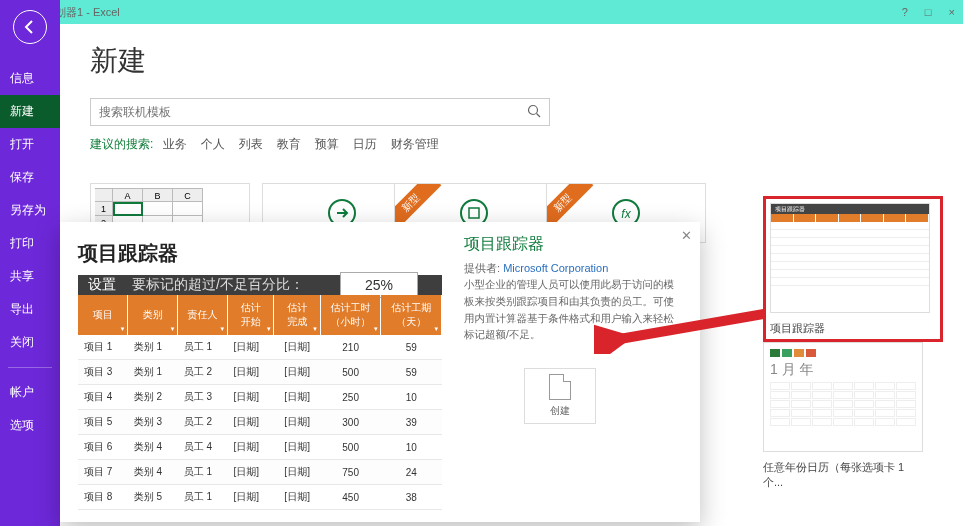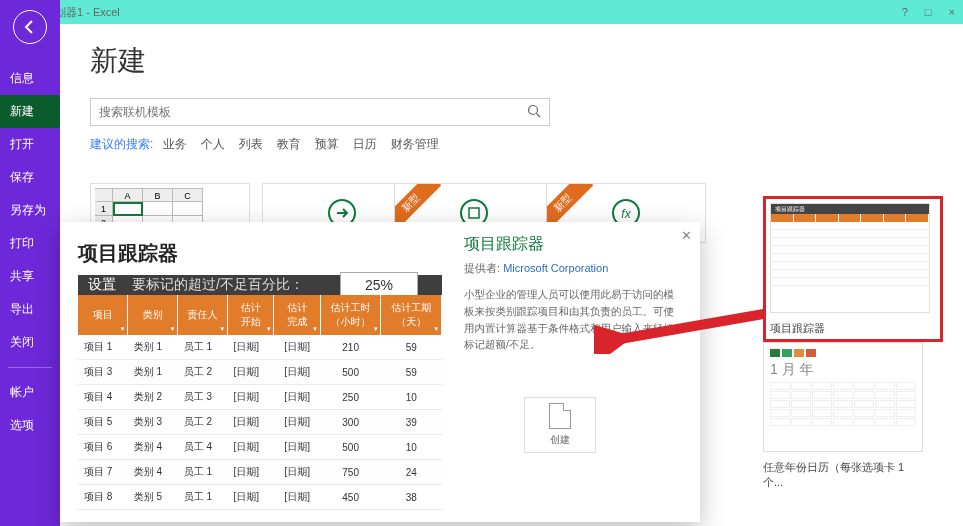--- a/index.html
+++ b/index.html
@@ -14,21 +14,21 @@
 .sidebar .navitem { font-size: 12px; padding: 8px 10px; cursor: pointer; }
 .sidebar .navitem.active { background: #0a5c2d; }
 .sidebar .sep { height: 1px; background: rgba(255,255,255,.3); margin: 8px 8px; }
 
 .main { position: absolute; left: 60px; top: 24px; right: 0; bottom: 0; padding: 18px 30px; background: #fff; }
 .page-title { font-size: 28px; color: #333; margin-bottom: 18px; }
 .searchbox { width: 460px; height: 28px; border: 1px solid #ccc; display: flex; align-items: center; padding: 0 8px; }
 .searchbox input { flex: 1; border: none; outline: none; font-size: 12px; }
 .searchbox .sicon { color: #666; font-size: 13px; }
 .suggest-row { margin-top: 10px; font-size: 12px; color: #666; }
-.suggest-row span.lbl { color: #3b82f6; margin-right: 6px; }
+.suggest-row span.lbl { color: #15803d; margin-right: 6px; }
 .suggest-row a { color: #555; margin-right: 14px; cursor: pointer; }
 
 .tpl-row { margin-top: 30px; display: flex; gap: 32px; }
 .tpl-card { width: 160px; }
 .tpl-thumb { width: 160px; height: 110px; border: 1px solid #ddd; background: #fff; display: flex; align-items: center; justify-content: center; position: relative; overflow: hidden; }
 .tpl-cap { font-size: 11px; color: #444; margin-top: 8px; line-height: 1.3; }
 .tpl-thumb .ribbon { position: absolute; left: -18px; top: 10px; background: #e06c1e; color: #fff; font-size: 10px; padding: 2px 24px; transform: rotate(-45deg); }
 
 
 .miniwb { width: 100%; font-size: 9px; }
@@ -75,25 +75,25 @@
 .pt-bar { height: 20px; background: #3e3e3e; display:flex; align-items:center; padding: 0 10px; color:#fff; font-size:14px; gap: 16px;}
 .pt-bar .pct-box { background:#fff; color:#333; padding: 4px 24px; margin-left: 20px; border:1px solid #aaa;}
 .pt-table { width: 100%; font-size: 10px; border-collapse: collapse; }
 .pt-table th { background: #e07c2a; color: #fff; padding: 6px 4px; font-weight: normal; border-right:1px solid rgba(255,255,255,.3); position:relative;}
 .pt-table th .drop::after { content:"▾"; position:absolute; right:3px; bottom:2px; font-size:7px; color:#fff;}
 .pt-table td { padding: 5px 6px; border-bottom: 1px solid #e8e8e8; color:#333; }
 .pt-table tbody tr:nth-child(even) td { background:#fdfdfd; }
 .pt-table td:nth-child(5), .pt-table td:nth-child(6), .pt-table td:nth-child(7){ text-align:center;}
 
 .modal-right h3 { color: #0f7a3c; font-size: 16px; font-weight: normal; margin-bottom: 6px;}
-.modal-right .prov { font-size: 11px; color: #666; margin-bottom: 10px; }
+.modal-right .prov { font-size: 11px; color: #666; margin-bottom: 0; }
 .modal-right .prov a { color: #2a6fbf; }
 .modal-right .desc { font-size: 10.5px; color: #666; line-height: 1.6; }
 
-.create-btn { width: 72px; margin: 44px 0 0 60px; text-align:center; cursor:pointer; }
+.create-btn { width: 72px; margin: 25px 0 0 60px; text-align:center; cursor:pointer; }
 .create-btn .frame { width: 72px; height: 56px; border:1px solid #ddd; display:flex; align-items:center; justify-content:center; flex-direction:column; gap:4px;}
 .create-btn .pg { width:22px; height:26px; border:1.5px solid #999; position:relative;}
 .create-btn .pg::before { content:""; position:absolute; right:-1px; top:-1px; width:7px; height:7px; background:#fff; border-left:1.5px solid #999; border-bottom:1.5px solid #999;}
 .create-btn .ctxt { font-size:10px; color:#666;}
 
 
 .red-arrow { position:absolute; left: 594px; top: 294px; pointer-events:none; }
 
 </style>
 </head>

